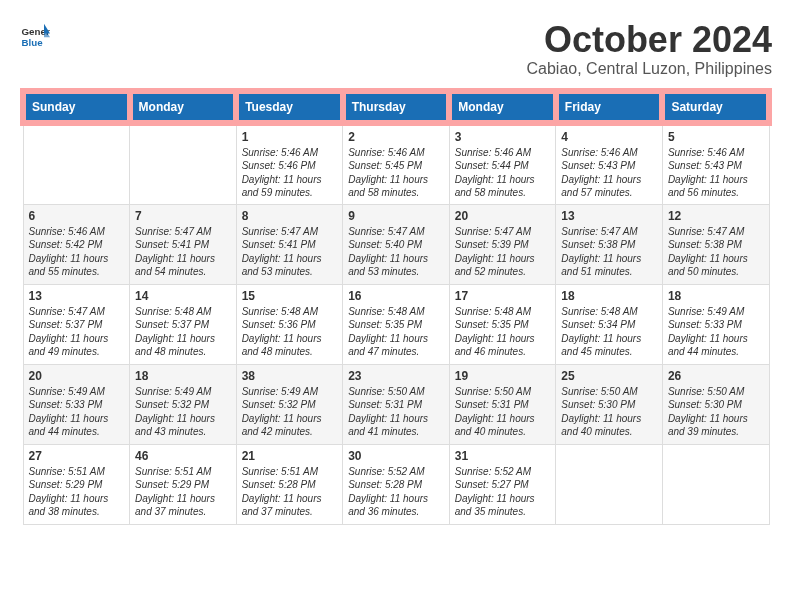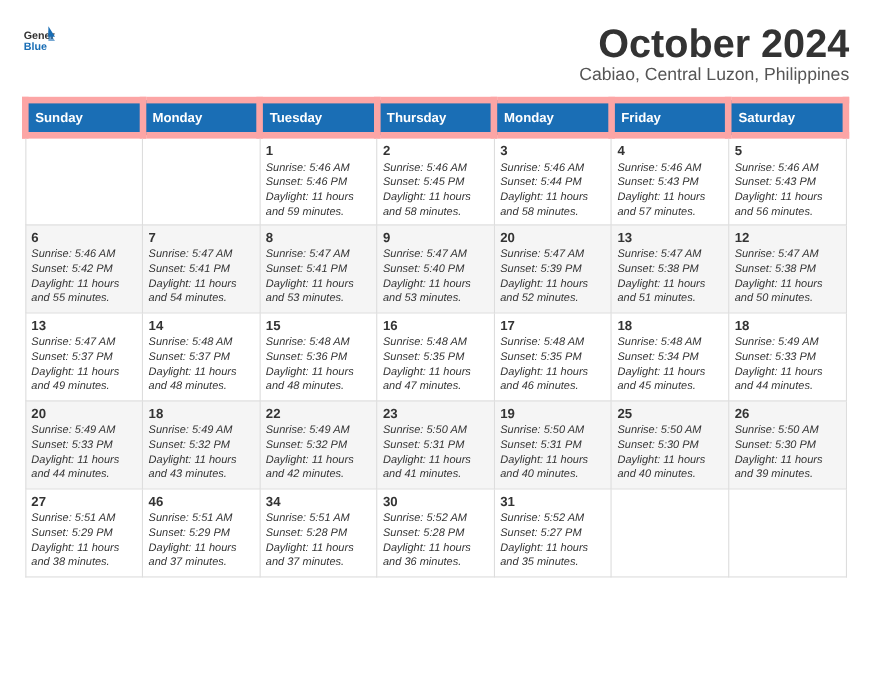--- a/index.html
+++ b/index.html
@@ -196,21 +196,21 @@
       <tr>
         <td>
           <div class="day-num">20</div>
           <div class="day-detail">Sunrise: 5:49 AM<br>Sunset: 5:33 PM<br>Daylight: 11 hours and 44 minutes.</div>
         </td>
         <td>
           <div class="day-num">18</div>
           <div class="day-detail">Sunrise: 5:49 AM<br>Sunset: 5:32 PM<br>Daylight: 11 hours and 43 minutes.</div>
         </td>
         <td>
-          <div class="day-num">22</div>
+          <div class="day-num">38</div>
           <div class="day-detail">Sunrise: 5:49 AM<br>Sunset: 5:32 PM<br>Daylight: 11 hours and 42 minutes.</div>
         </td>
         <td>
           <div class="day-num">23</div>
           <div class="day-detail">Sunrise: 5:50 AM<br>Sunset: 5:31 PM<br>Daylight: 11 hours and 41 minutes.</div>
         </td>
         <td>
           <div class="day-num">19</div>
           <div class="day-detail">Sunrise: 5:50 AM<br>Sunset: 5:31 PM<br>Daylight: 11 hours and 40 minutes.</div>
         </td>
@@ -226,21 +226,21 @@
       <tr>
         <td>
           <div class="day-num">27</div>
           <div class="day-detail">Sunrise: 5:51 AM<br>Sunset: 5:29 PM<br>Daylight: 11 hours and 38 minutes.</div>
         </td>
         <td>
           <div class="day-num">46</div>
           <div class="day-detail">Sunrise: 5:51 AM<br>Sunset: 5:29 PM<br>Daylight: 11 hours and 37 minutes.</div>
         </td>
         <td>
-          <div class="day-num">34</div>
+          <div class="day-num">21</div>
           <div class="day-detail">Sunrise: 5:51 AM<br>Sunset: 5:28 PM<br>Daylight: 11 hours and 37 minutes.</div>
         </td>
         <td>
           <div class="day-num">30</div>
           <div class="day-detail">Sunrise: 5:52 AM<br>Sunset: 5:28 PM<br>Daylight: 11 hours and 36 minutes.</div>
         </td>
         <td>
           <div class="day-num">31</div>
           <div class="day-detail">Sunrise: 5:52 AM<br>Sunset: 5:27 PM<br>Daylight: 11 hours and 35 minutes.</div>
         </td>

